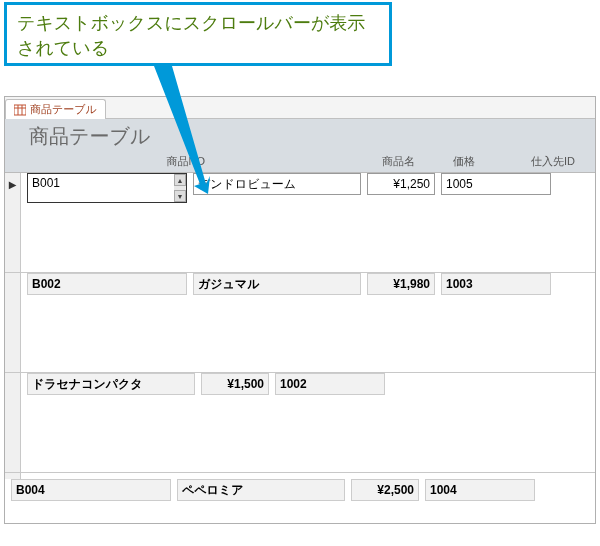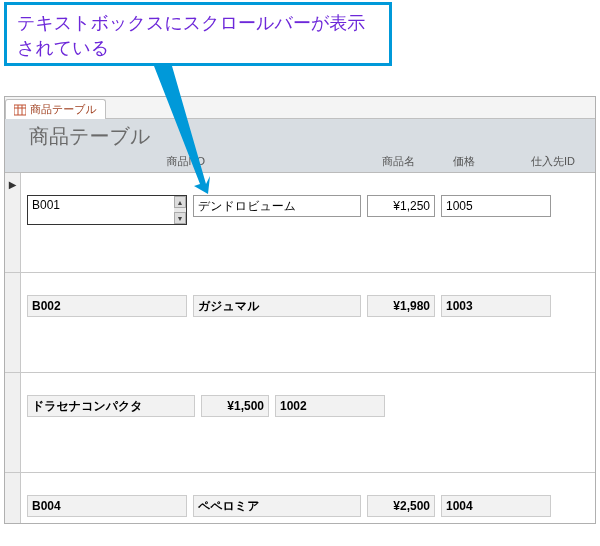--- a/index.html
+++ b/index.html
@@ -19,21 +19,21 @@
     top: 2px;
     left: 4px;
     width: 388px;
     height: 64px;
     background: #fff;
     border: 3px solid #0099d9;
     z-index: 10;
     padding: 6px 10px;
     font-size: 18px;
     line-height: 1.4;
-    color: #6d28d9;
+    color: #4d7c0f;
   }
   .callout-arrow {
     position: absolute;
     top: 66px;
     left: 154px;
     width: 60px;
     height: 130px;
     z-index: 9;
     pointer-events: none;
   }
@@ -95,36 +95,36 @@
   .col-price { width: 70px; text-align: right; padding-right: 10px;}
   .col-supplier { width: 90px; }
   .records {
     background: #fff;
   }
   .record {
     display: flex;
     height: 100px;
     border-bottom: 1px solid #c8c8c8;
   }
-  .record.last { height: 50px; border-bottom: none;}
+  .record.last { height: 50px; border-bottom: none; flex-direction: column;}
   .row-selector {
     width: 16px;
     background: #f0f0f0;
     border-right: 1px solid #c8c8c8;
     display: flex;
     align-items: flex-start;
     justify-content: center;
     padding-top: 6px;
     font-size: 10px;
     color: #333;
   }
   .fields {
     flex: 1;
     display: flex;
-    padding: 22px 6px;
+    padding: 0 6px;
     align-items: flex-start;
     gap: 6px;
   }
   .fld {
     height: 22px;
     border: 1px solid #999;
     background: #fff;
     font-size: 12px;
     padding: 2px 4px;
     display: flex;

